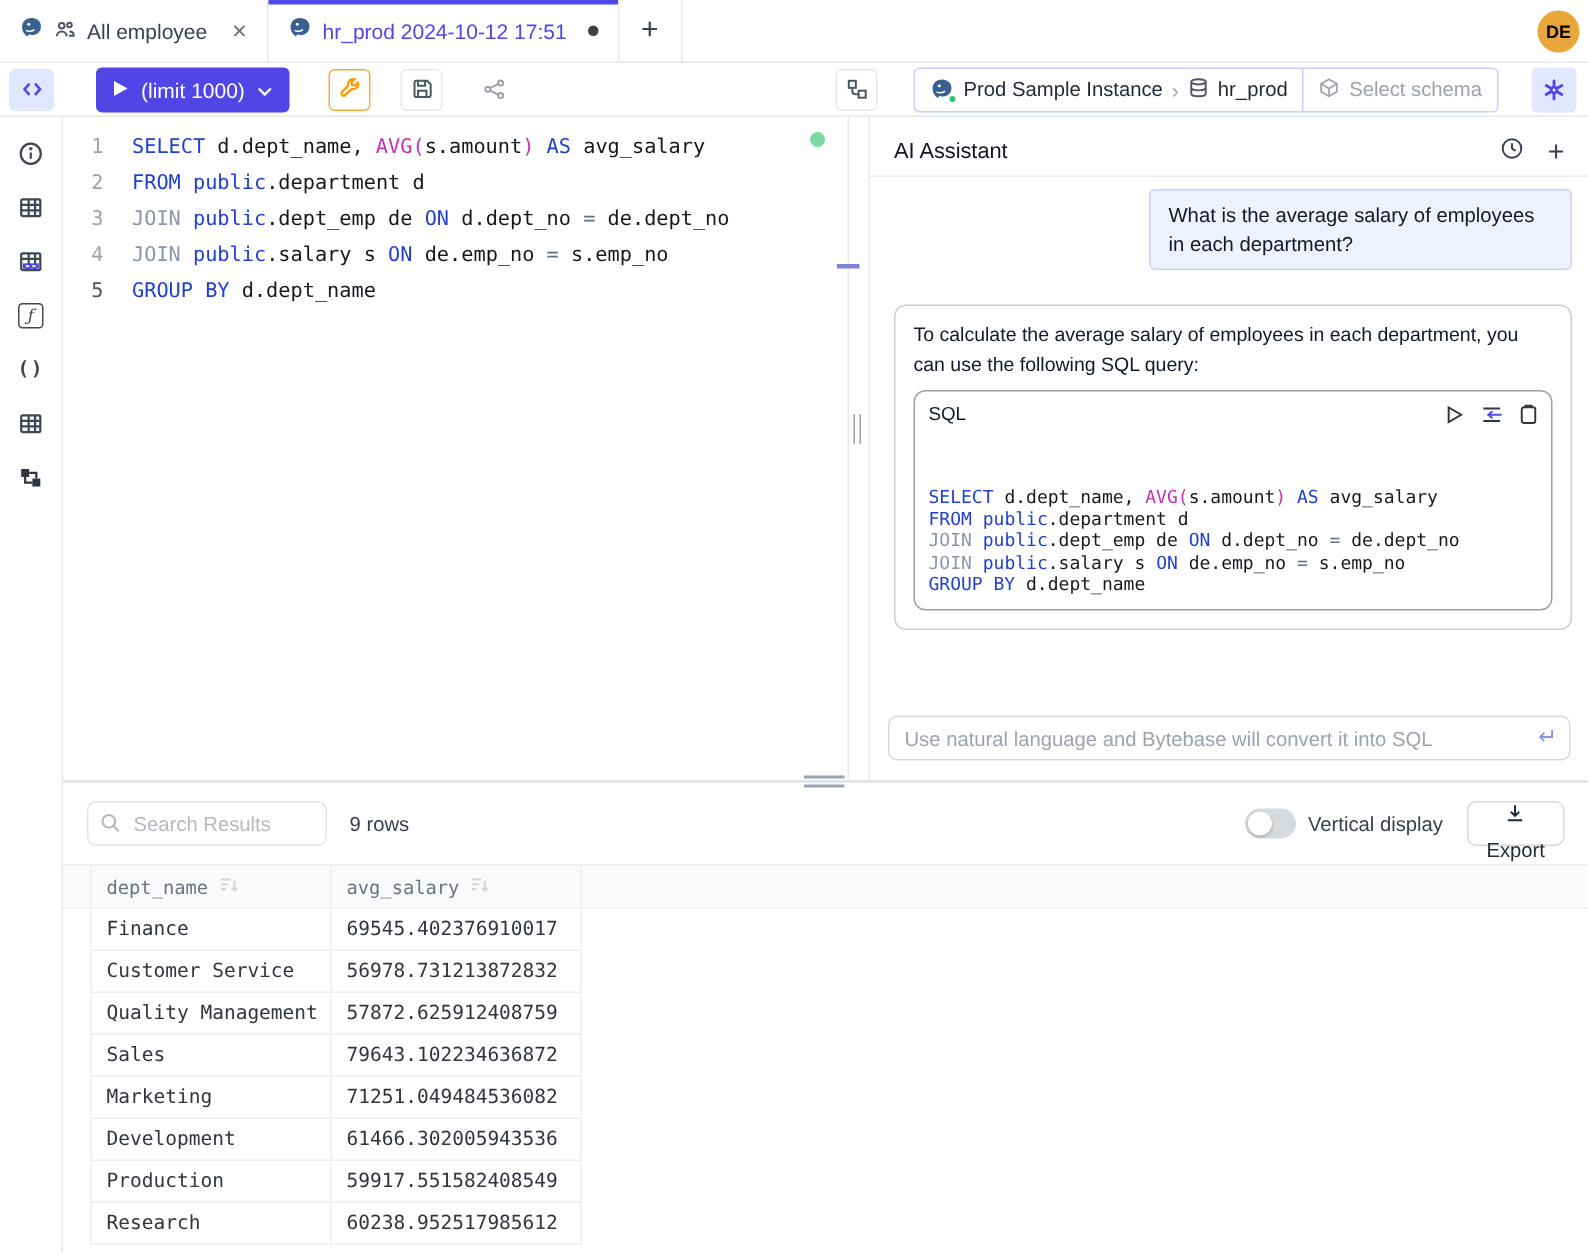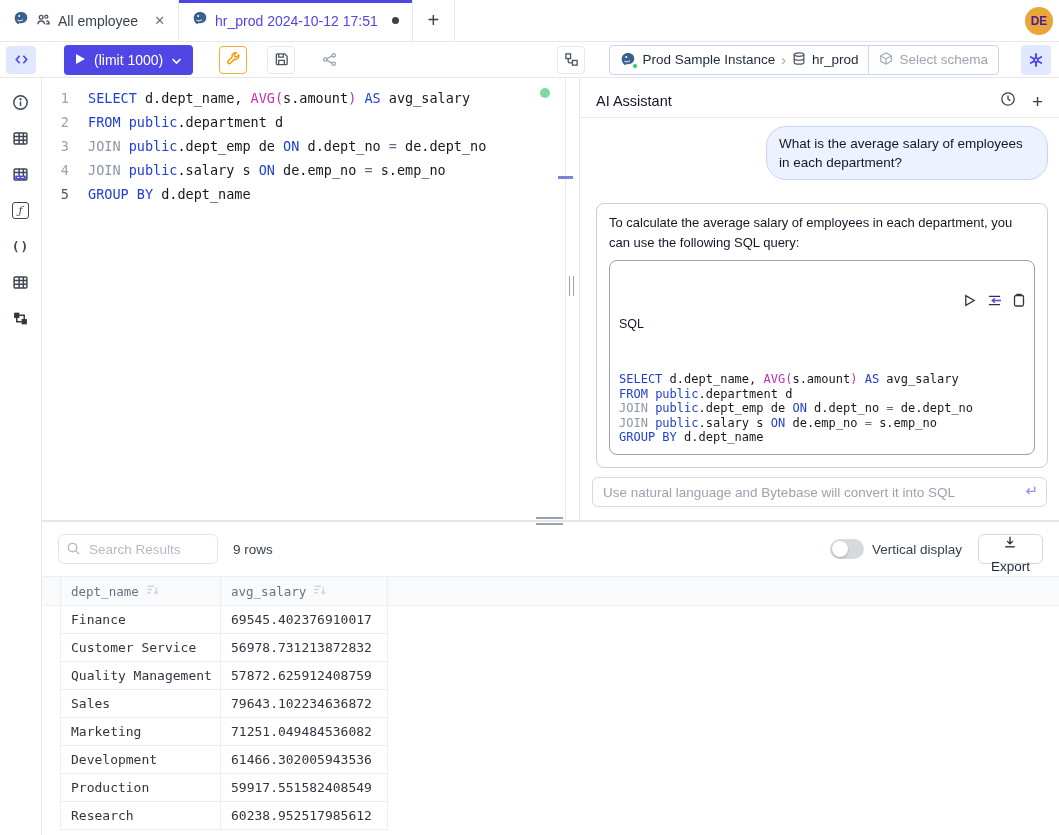--- a/index.html
+++ b/index.html
@@ -10,21 +10,21 @@
   .tabbar { height:42px; display:flex; align-items:stretch; border-bottom:1px solid #e5e7eb; position:relative; }
   .tab { display:flex; align-items:center; gap:7px; padding:0 13px; font-size:14px; color:#374151;
          border-right:1px solid #e5e7eb; position:relative; cursor:pointer; background:#fff; }
   .tab.active { color:#4f46e5; }
   .tab.active::before { content:""; position:absolute; top:0; left:0; right:0; height:3px; background:#4f46e5; }
   .tab .close { color:#6b7280; font-size:13px; margin-left:9px; }
   .dirty-dot { width:7px; height:7px; border-radius:50%; background:#3f3f46; margin-left:7px; }
   .newtab { width:42px; display:flex; align-items:center; justify-content:center; font-size:20px; color:#374151;
             border-right:1px solid #e5e7eb; cursor:pointer; }
   .avatar { position:absolute; right:6px; top:7px; width:28px; height:28px; border-radius:50%;
-            background:#e9a63b; color:#4c1d95; font-size:12px; font-weight:bold; display:flex; align-items:center; justify-content:center; }
+            background:#e9a63b; color:#000000; font-size:12px; font-weight:bold; display:flex; align-items:center; justify-content:center; }
 
   
   .toolbar { height:36px; display:flex; align-items:center; padding:0 8px 0 6px; border-bottom:1px solid #e5e7eb; gap:20px; }
   .icon-btn { width:28px; height:28px; border-radius:4px; display:flex; align-items:center; justify-content:center;
               background:#fff; border:1px solid transparent; cursor:pointer; }
   .code-toggle { width:30px; background:#e0e7ff; margin-right:8px; }
   .run-btn { height:30px; display:flex; align-items:center; gap:8px; background:#4f46e5; color:#fff;
              border-radius:4px; padding:0 11px; font-size:14px; cursor:pointer; margin-right:6px; }
   .wrench-btn { border-color:#f6ad37; }
   .save-btn { border-color:#e5e7eb; }
@@ -59,26 +59,26 @@
   .gapcol { width:13px; position:relative; }
   .scroll-indicator { position:absolute; left:-8px; top:98px; width:15px; height:3px; background:#7b82d8; }
   .v-handle { position:absolute; left:3px; top:198px; height:20px; width:5px; border-left:1px solid #9aa3af; border-right:1px solid #9aa3af; cursor:col-resize; }
 
   .ai { flex:1; border-left:1px solid #e5e7eb; display:flex; flex-direction:column; position:relative; min-width:0; }
   .ai-header { height:33px; margin-top:7px; display:flex; align-items:center; padding:0 16px; border-bottom:1px solid #e8eaed; }
   .ai-title { flex:1; font-size:14.5px; color:#111827; }
   .ai-header-icons { display:flex; align-items:center; gap:16px; color:#374151; }
   .ai-plus { font-size:19px; line-height:1; color:#374151; cursor:pointer; }
   .ai-chat { flex:1; padding:8px 11px 0 16px; overflow:hidden; }
-  .user-bubble { margin-left:auto; max-width:282px; background:#eef2ff; border:1px solid #c7d2fe; border-radius:20px;
+  .user-bubble { margin-left:auto; max-width:282px; background:#eef2ff; border:1px solid #c7d2fe; border-radius:4px;
                  padding:7px 12px; font-size:13.5px; line-height:19px; color:#111827; }
   .response { margin-top:23px; border:1px solid #cbd0d6; border-radius:8px; padding:9px 12px 12px; font-size:13px; line-height:20px; color:#111827; }
   .code-card { margin-top:7px; border:1px solid #9aa1ad; border-radius:8px; overflow:hidden; }
   .code-card-head { display:flex; align-items:center; padding:5px 9px 1px 9px; }
-  .code-label { flex:1; font-size:12.5px; color:#111827;margin-top:48px; }
+  .code-label { flex:1; font-size:12.5px; color:#111827; }
   .code-card-icons { display:flex; align-items:center; gap:11px; }
   .code-card-icons > span { display:flex; cursor:pointer; }
   .ai-code { padding:2px 9px 9px; font-family:"DejaVu Sans Mono", monospace; font-size:12px; line-height:14.5px; white-space:pre;margin-top:35px; }
   .ai-input-wrap { position:absolute; left:12px; right:12px; bottom:13px; }
   .ai-input { width:100%; height:30px; border:1px solid #d5d9de; border-radius:6px; padding:0 30px 0 10px;
               font-size:13.5px; font-family:"Liberation Sans", sans-serif; color:#111827; outline:none; }
   .ai-input::placeholder { color:#9ca3af; }
   .return-icon { position:absolute; right:9px; top:5px; color:#8b93e8; font-size:15px; }
 
   

